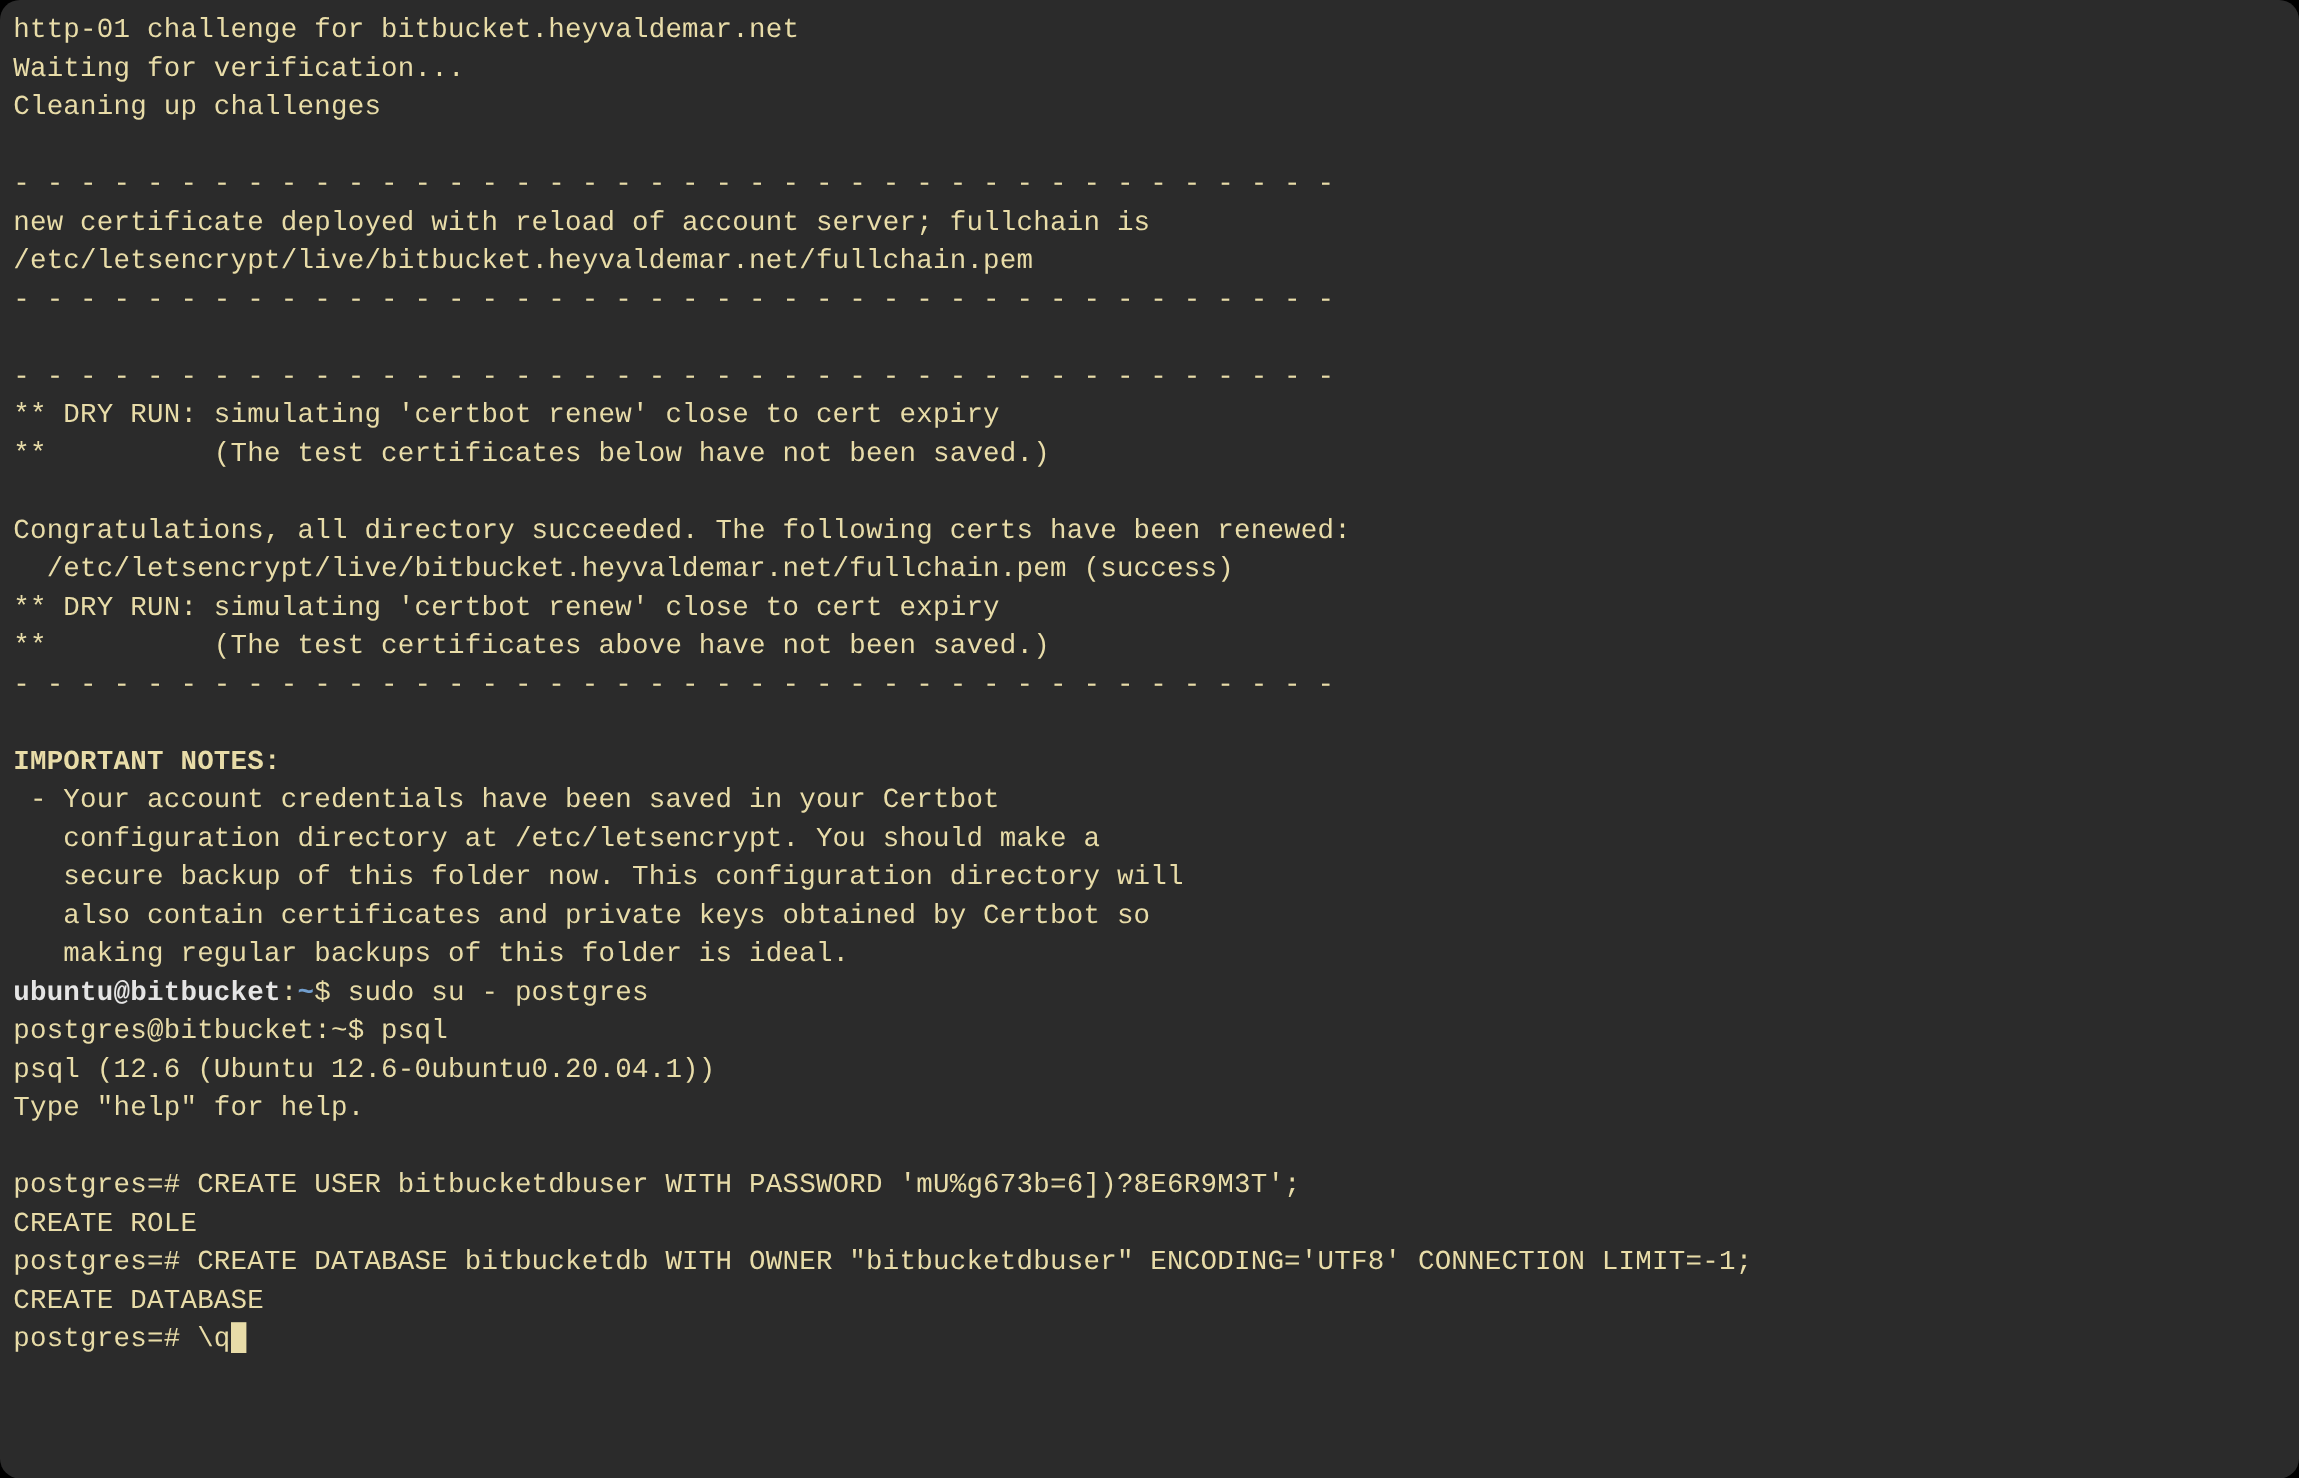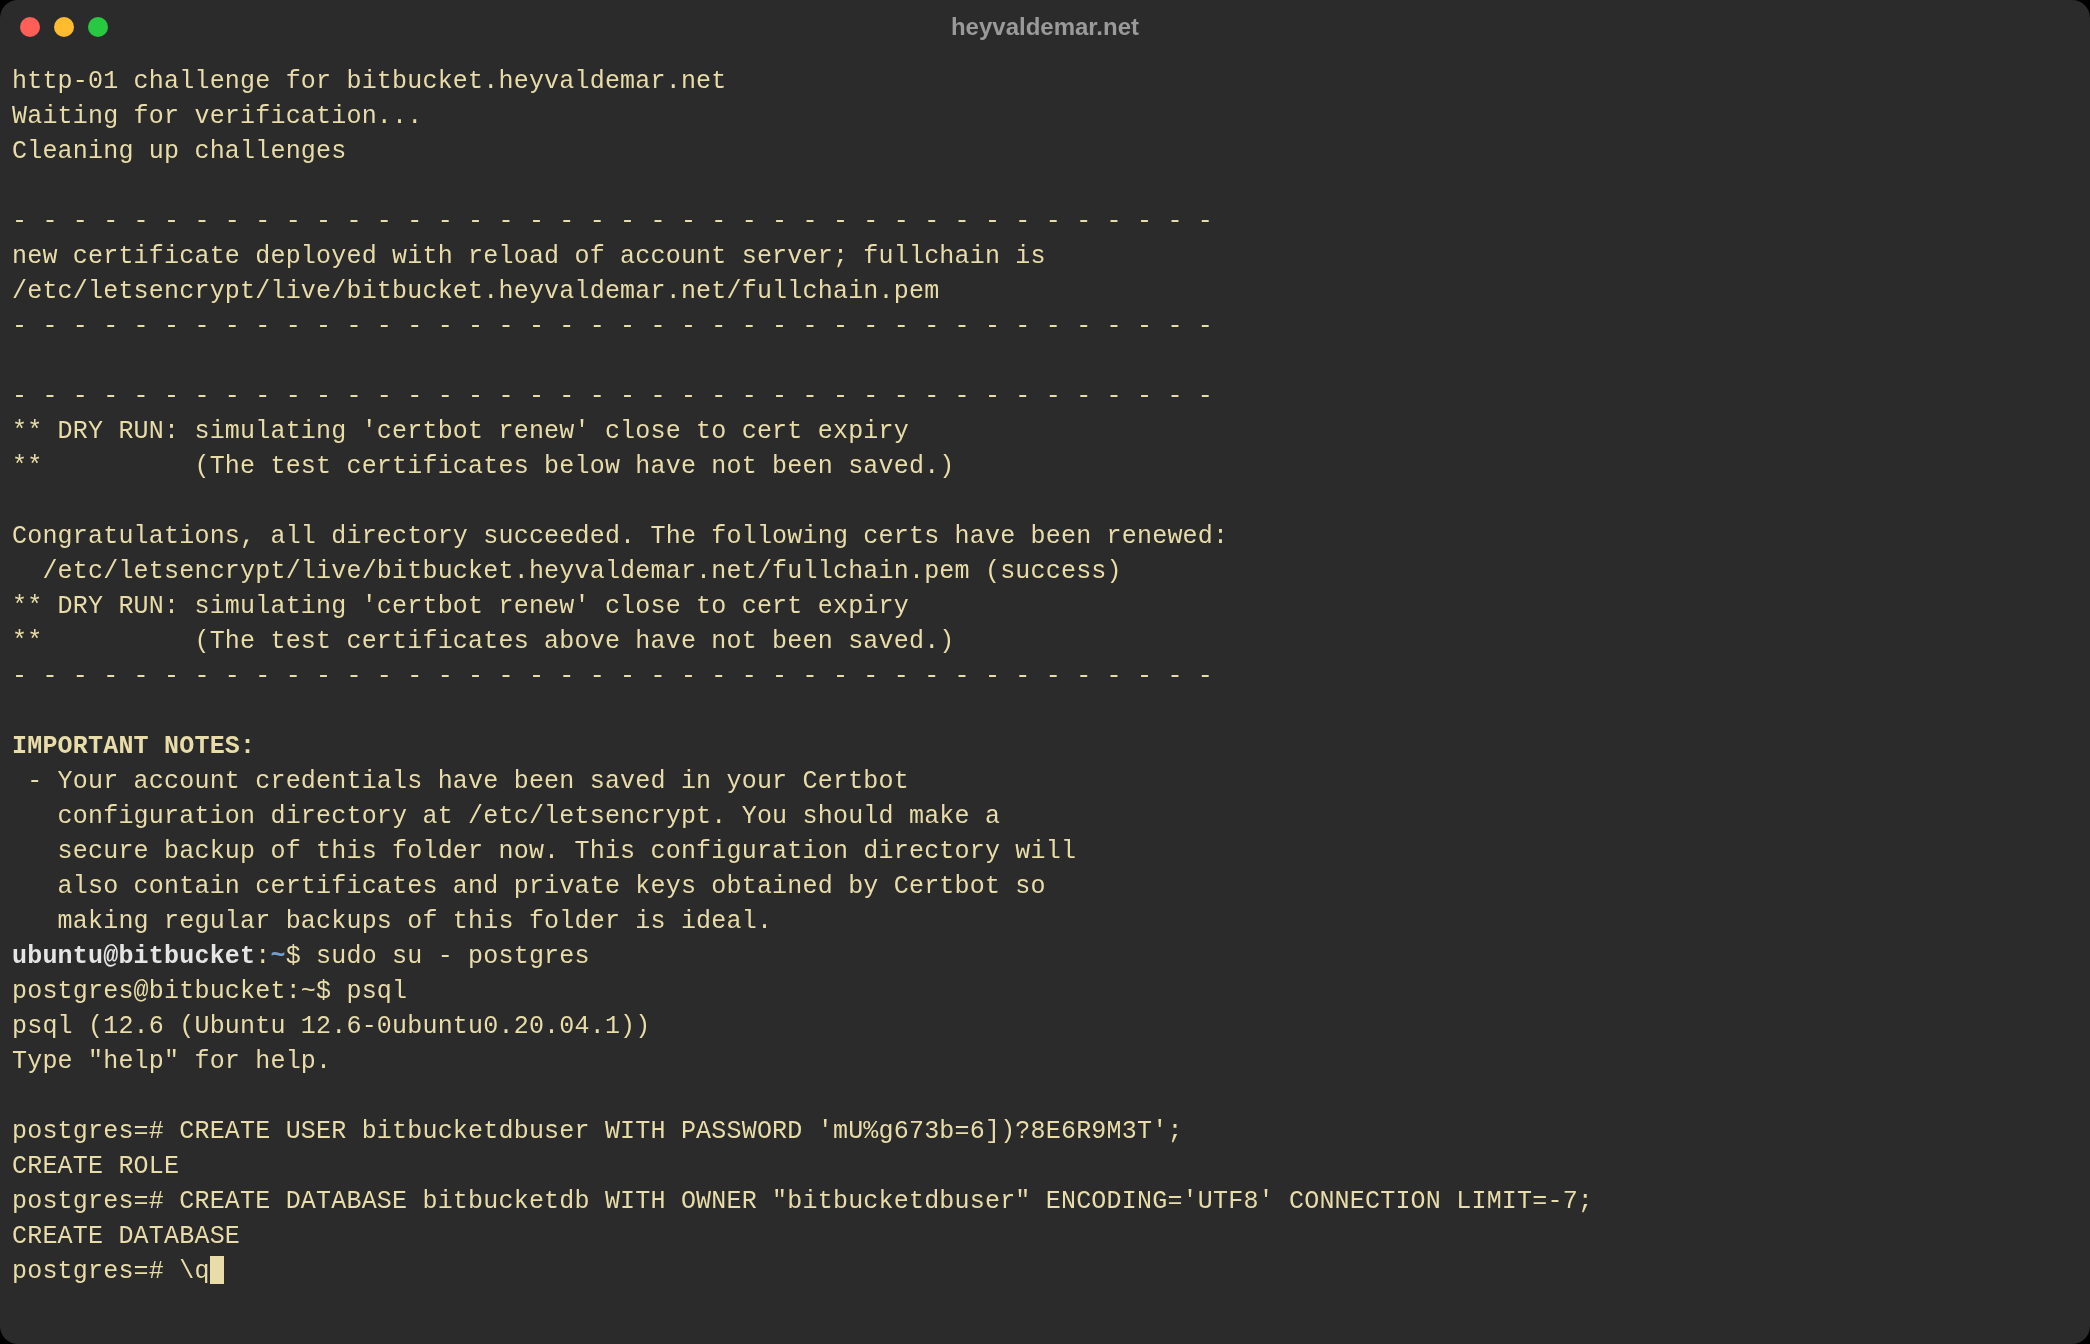--- a/index.html
+++ b/index.html
@@ -61,28 +61,20 @@
     height: 28px;
     background: #e8dca8;
     vertical-align: text-bottom;
     margin-bottom: 2px;
   }
 </style>
 </head>
 <body>
 
 <div class="window">
-  <div class="titlebar">
-    <div class="traffic-lights">
-      <div class="tl tl-close"></div>
-      <div class="tl tl-min"></div>
-      <div class="tl tl-max"></div>
-    </div>
-    <div class="title">heyvaldemar.net</div>
-  </div>
 
   <div class="terminal"><span>http-01 challenge for bitbucket.heyvaldemar.net</span>
 <span>Waiting for verification...</span>
 <span>Cleaning up challenges</span>
 <span></span>
 <span>- - - - - - - - - - - - - - - - - - - - - - - - - - - - - - - - - - - - - - - -</span>
 <span>new certificate deployed with reload of account server; fullchain is</span>
 <span>/etc/letsencrypt/live/bitbucket.heyvaldemar.net/fullchain.pem</span>
 <span>- - - - - - - - - - - - - - - - - - - - - - - - - - - - - - - - - - - - - - - -</span>
 <span></span>
@@ -102,16 +94,16 @@
 <span>   secure backup of this folder now. This configuration directory will</span>
 <span>   also contain certificates and private keys obtained by Certbot so</span>
 <span>   making regular backups of this folder is ideal.</span>
 <span class="green">ubuntu@bitbucket</span><span class="white">:</span><span class="blue">~</span><span class="white">$ </span><span>sudo su - postgres</span>
 <span>postgres@bitbucket:~$ psql</span>
 <span>psql (12.6 (Ubuntu 12.6-0ubuntu0.20.04.1))</span>
 <span>Type "help" for help.</span>
 <span></span>
 <span>postgres=# CREATE USER bitbucketdbuser WITH PASSWORD 'mU%g673b=6])?8E6R9M3T';</span>
 <span>CREATE ROLE</span>
-<span>postgres=# CREATE DATABASE bitbucketdb WITH OWNER "bitbucketdbuser" ENCODING='UTF8' CONNECTION LIMIT=-7;</span>
+<span>postgres=# CREATE DATABASE bitbucketdb WITH OWNER "bitbucketdbuser" ENCODING='UTF8' CONNECTION LIMIT=-1;</span>
 <span>CREATE DATABASE</span>
 <span>postgres=# \q</span><span class="cursor"></span></div>
 </div>
 
 </body></html>

